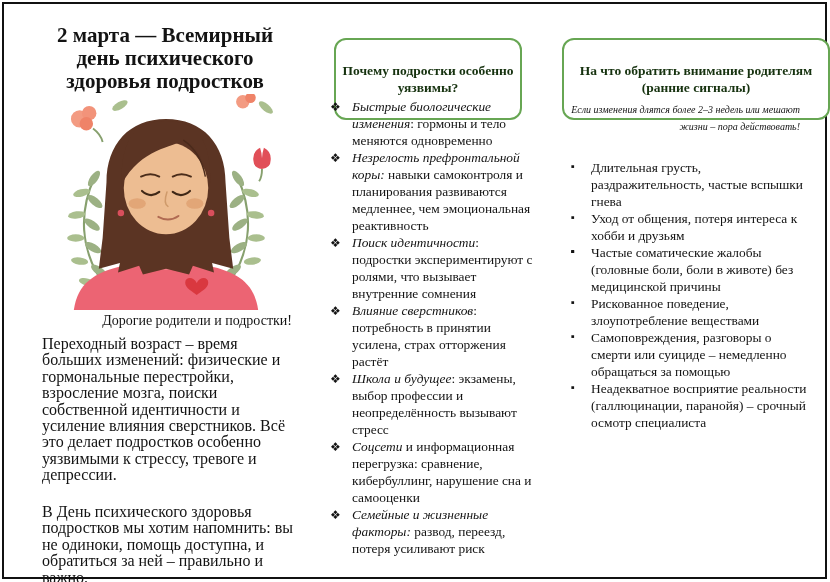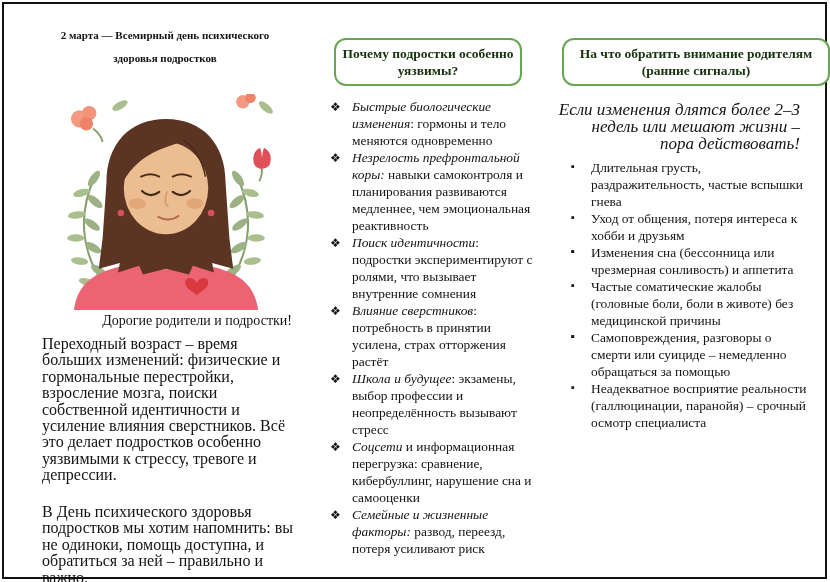--- a/index.html
+++ b/index.html
@@ -7,50 +7,50 @@
     width:830px; height:582px; position:relative; overflow:hidden;
     font-family:"Liberation Serif", serif; color:#131313;
   }
   .sheet {
     position:absolute; left:2px; top:2px; right:3px; bottom:3px;
     border:2.5px solid #111; background:#fff;
   }
   
   .title {
     position:absolute; top:24px; left:38px; width:254px;
-    font-size:11px; font-weight:bold; text-align:center; line-height:23px;
+    font-size:21px; font-weight:bold; text-align:center; line-height:23px;
   }
   .illus { position:absolute; top:94px; left:46px; width:240px; height:216px; }
   .illus svg { width:100%; height:100%; display:block; }
   .greeting {
     position:absolute; top:313px; left:38px; width:254px;
     font-size:14px; text-align:right;
   }
   .para { position:absolute; left:42px; width:258px; font-size:16px; line-height:16.4px; }
   .para1 { top:336px; }
   .para2 { top:476px;margin-top:28px; }
   
   .gbox {
     position:absolute; box-sizing:border-box;
     border:2px solid #67a653; border-radius:12px; background:#fff;
     text-align:center; font-weight:bold; font-size:13.5px; line-height:17px;
-    color:#16320f; padding:5px 5px;
+    color:#16320f; padding:22px 5px;
   }
   .gbox-mid { left:334px; top:38px; width:188px; }
   .gbox-right { left:562px; top:38px; width:268px; }
   
   ul { list-style:none; margin:0; padding:0; }
   .mid-list { position:absolute; left:330px; top:98px; width:210px; font-size:13.4px; line-height:17px; }
   .mid-list li { position:relative; padding-left:22px; margin:0; }
   .mid-list .blt { position:absolute; left:0; top:1px; font-size:12px; }
   .lead { font-style:italic; }
   
   .note {
     position:absolute; left:558px; top:101px; width:242px;
-    font-size:17px; line-height:17px; font-style:italic; text-align:right;
+    font-size:10px; line-height:17px; font-style:italic; text-align:right;
   }
   .right-list { position:absolute; left:563px; top:159px; width:247px; font-size:13.4px; line-height:17px; }
   .right-list li { position:relative; padding-left:28px; margin:0; }
   .right-list .blt { position:absolute; left:8px; top:-1px; font-size:11px; }
 </style>
 </head>
 <body>
 
 <div class="sheet"></div>
 
@@ -161,18 +161,18 @@
 </ul>
 
 <div class="gbox gbox-right">На что обратить внимание родителям (ранние сигналы)</div>
 
 <div class="note">Если изменения длятся более 2–3 недель или мешают жизни – пора действовать!</div>
 
 <ul class="right-list">
   <li><span class="blt">▪</span><span>Длительная грусть, раздражительность, частые вспышки гнева</span></li>
   <li><span class="blt">▪</span><span>Уход от общения, потеря интереса к хобби и друзьям</span></li>
   <li><span class="blt">▪</span></li>
-  <li><span class="blt">▪</span><span>Изменения сна (бессонница или чрезмерная сонливость) и аппетита</span></li>
+  <li><span class="blt">▪</span></li>
   <li><span class="blt">▪</span><span>Частые соматические жалобы (головные боли, боли в животе) без медицинской причины</span></li>
-  <li><span class="blt">▪</span></li>
+  <li><span class="blt">▪</span><span>Рискованное поведение, злоупотребление веществами</span></li>
   <li><span class="blt">▪</span><span>Самоповреждения, разговоры о смерти или суициде – немедленно обращаться за помощью</span></li>
   <li><span class="blt">▪</span><span>Неадекватное восприятие реальности (галлюцинации, паранойя) – срочный осмотр специалиста</span></li>
 </ul>
 
 </body></html>

